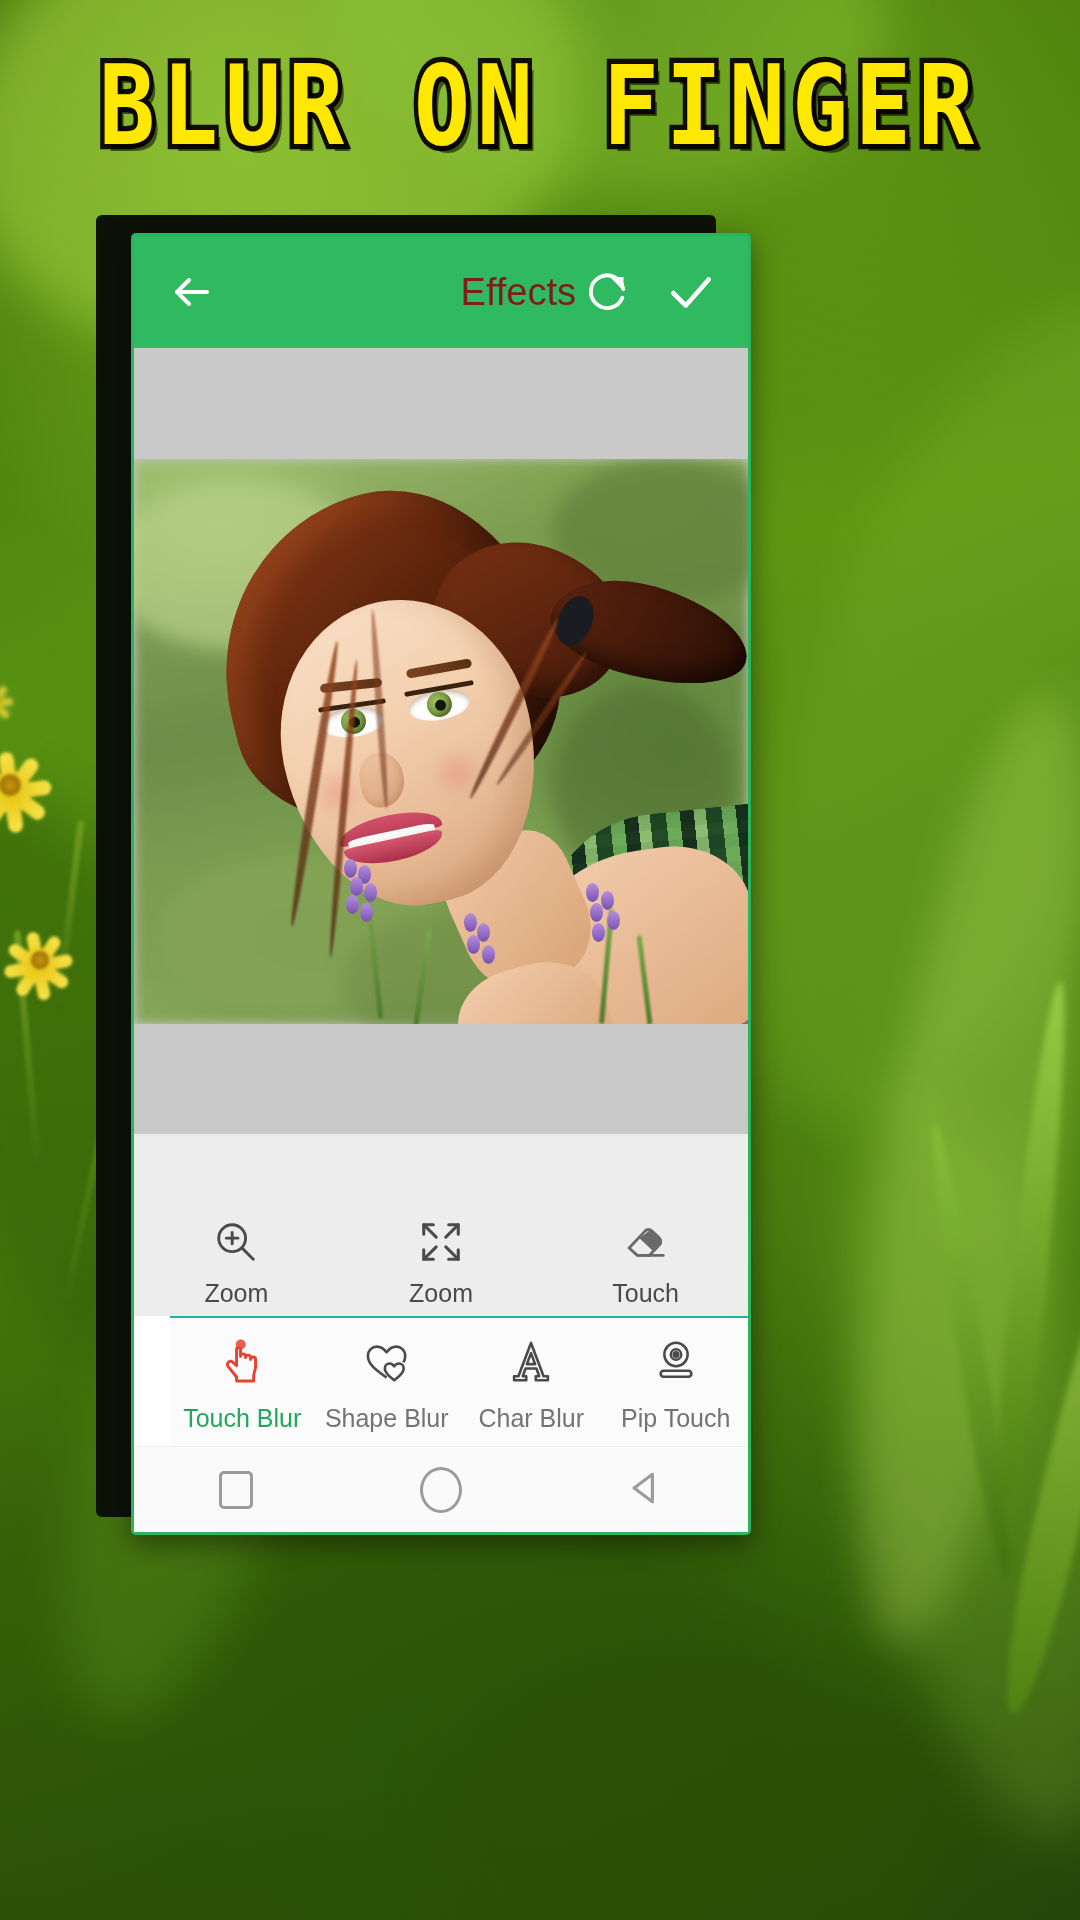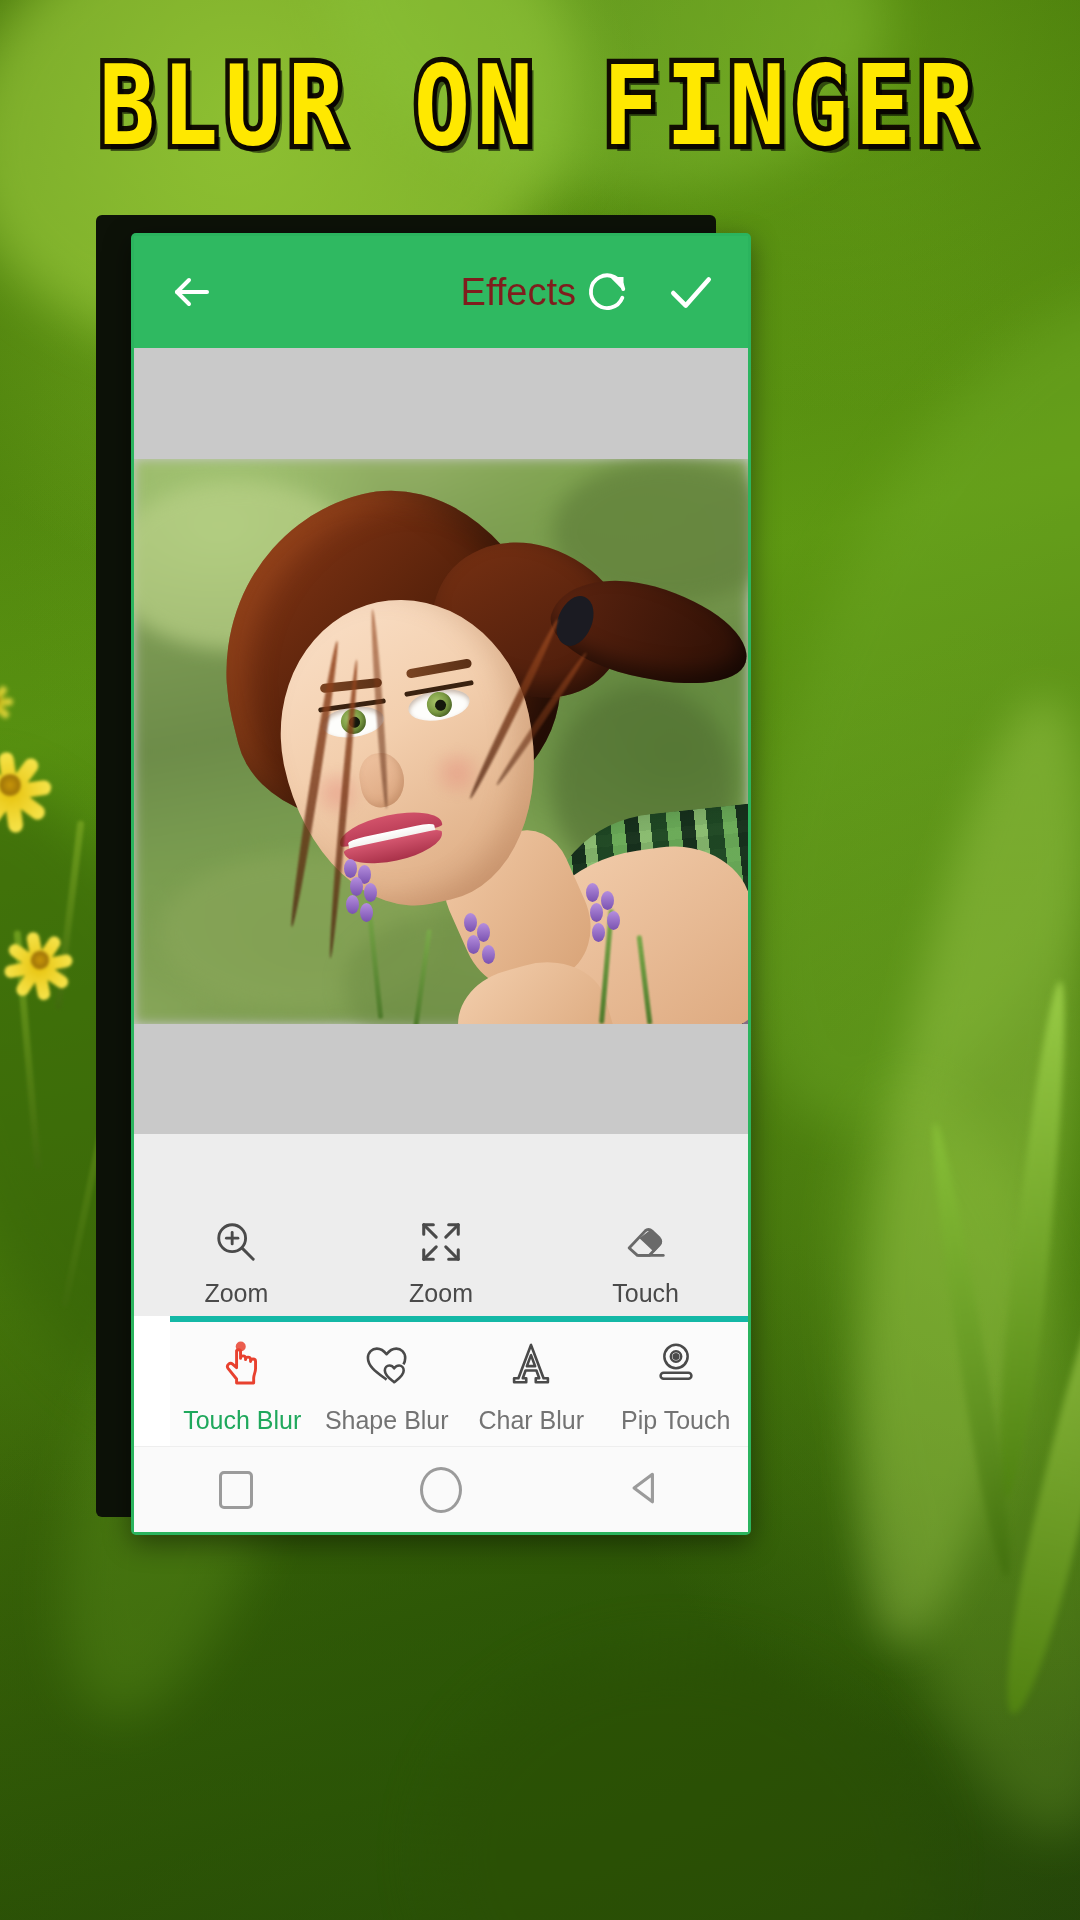--- a/index.html
+++ b/index.html
@@ -370,21 +370,21 @@
     align-items:center; justify-content:flex-end; gap:10px;
     padding-bottom:8px;
   }
   .tool-ico { height:54px; display:flex; align-items:center; justify-content:center; }
   .tool-label { font-size:25px; color:#4a4a4a; }
 
   
   .mode-row {
     display:flex; background:#fbfbfb;
     height:130px; align-items:center;
-    border-top:6px solid #14b8a6;
+    border-top:2px solid #14b8a6;
     flex-shrink:0;
     margin-left:36px;
   }
   .mode {
     flex:1; display:flex; flex-direction:column;
     align-items:center; justify-content:center; gap:12px;
   }
   .mode-ico { height:60px; display:flex; align-items:center; justify-content:center; }
   .mode-label { font-size:25px; color:#737373; }
   .mode.active .mode-label { color:#1fa85c; }

